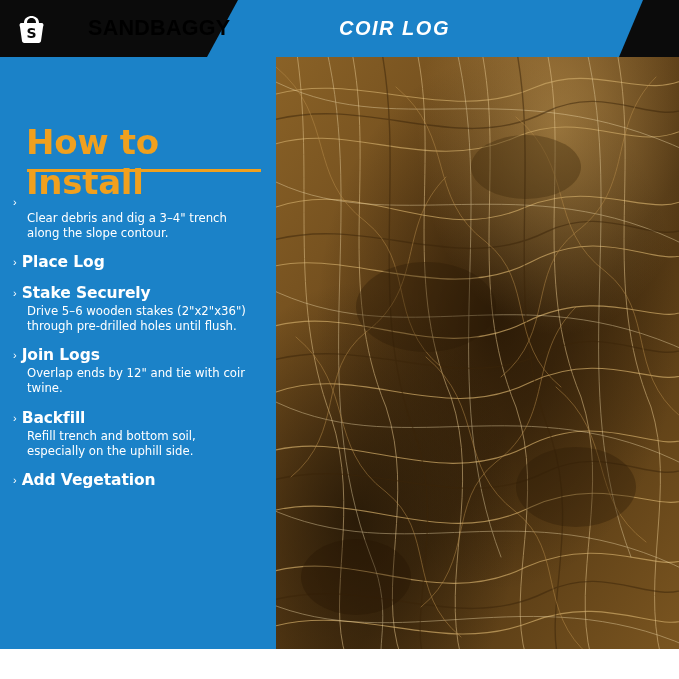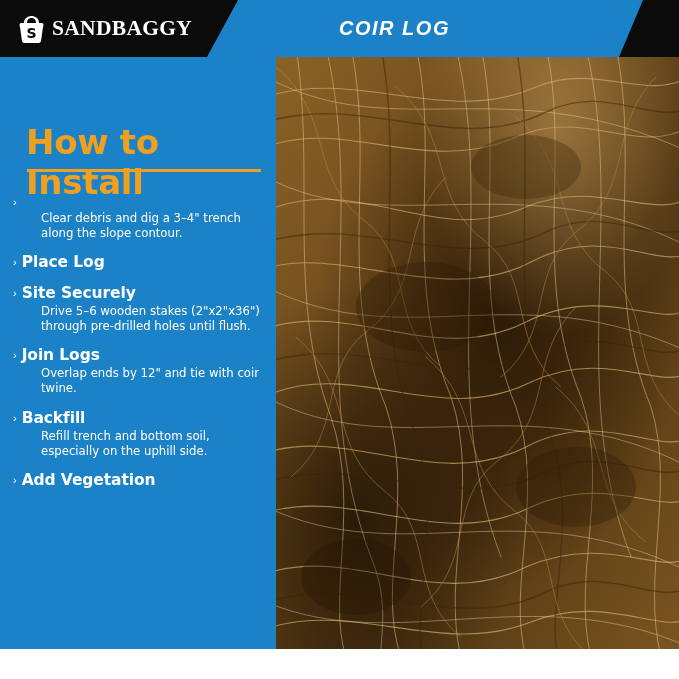--- a/index.html
+++ b/index.html
@@ -43,26 +43,27 @@
     display: flex;
     align-items: center;
     gap: 7px;
     height: 32px;
   }
   .logo-mark {
     width: 27px; height: 30px;
     position: relative;
   }
   .logo-text {
-    color: #ffffff;
+    color: #000000;
     font-size: 21.5px;
     font-weight: bold;
     letter-spacing: 0.3px;
     line-height: 1;
-    font-family: Liberation Serif, serif;
+    font-family: Liberation Sans, sans-serif;
+    margin-left: 36px;
   }
   .header-title {
     position: absolute;
     top: 0; left: 0;
     width: 679px; height: 57px;
     display: flex;
     align-items: center;
     justify-content: center;
     padding-left: 110px;
     color: #ffffff;
@@ -122,21 +123,21 @@
     font-size: 15.5px;
     font-weight: bold;
     letter-spacing: -0.1px;
     font-family: "DejaVu Sans", sans-serif;
   }
   .step-body {
     color: #ffffff;
     font-size: 11.7px;
     line-height: 1.28;
     margin-top: 2px;
-    margin-left: 28px;
+    margin-left: 14px;
     max-width: 230px;
     font-family: "DejaVu Sans", sans-serif;
   }
 
   
   .photo {
     position: absolute;
     top: 57px; left: 276px;
     width: 403px; height: 592px;
     overflow: hidden;
@@ -191,21 +192,21 @@
       <div class="step">
         <div class="step-head">
           <span class="chev">›</span>
           <span class="step-title">Place Log</span>
         </div>
       </div>
 
       <div class="step">
         <div class="step-head">
           <span class="chev">›</span>
-          <span class="step-title">Site Securely</span>
+          <span class="step-title">Stake Securely</span>
         </div>
         <div class="step-body">Drive 5–6 wooden stakes (2"x2"x36") through pre-drilled holes until flush.</div>
       </div>
 
       <div class="step">
         <div class="step-head">
           <span class="chev">›</span>
           <span class="step-title">Join Logs</span>
         </div>
         <div class="step-body">Overlap ends by 12" and tie with coir twine.</div>

